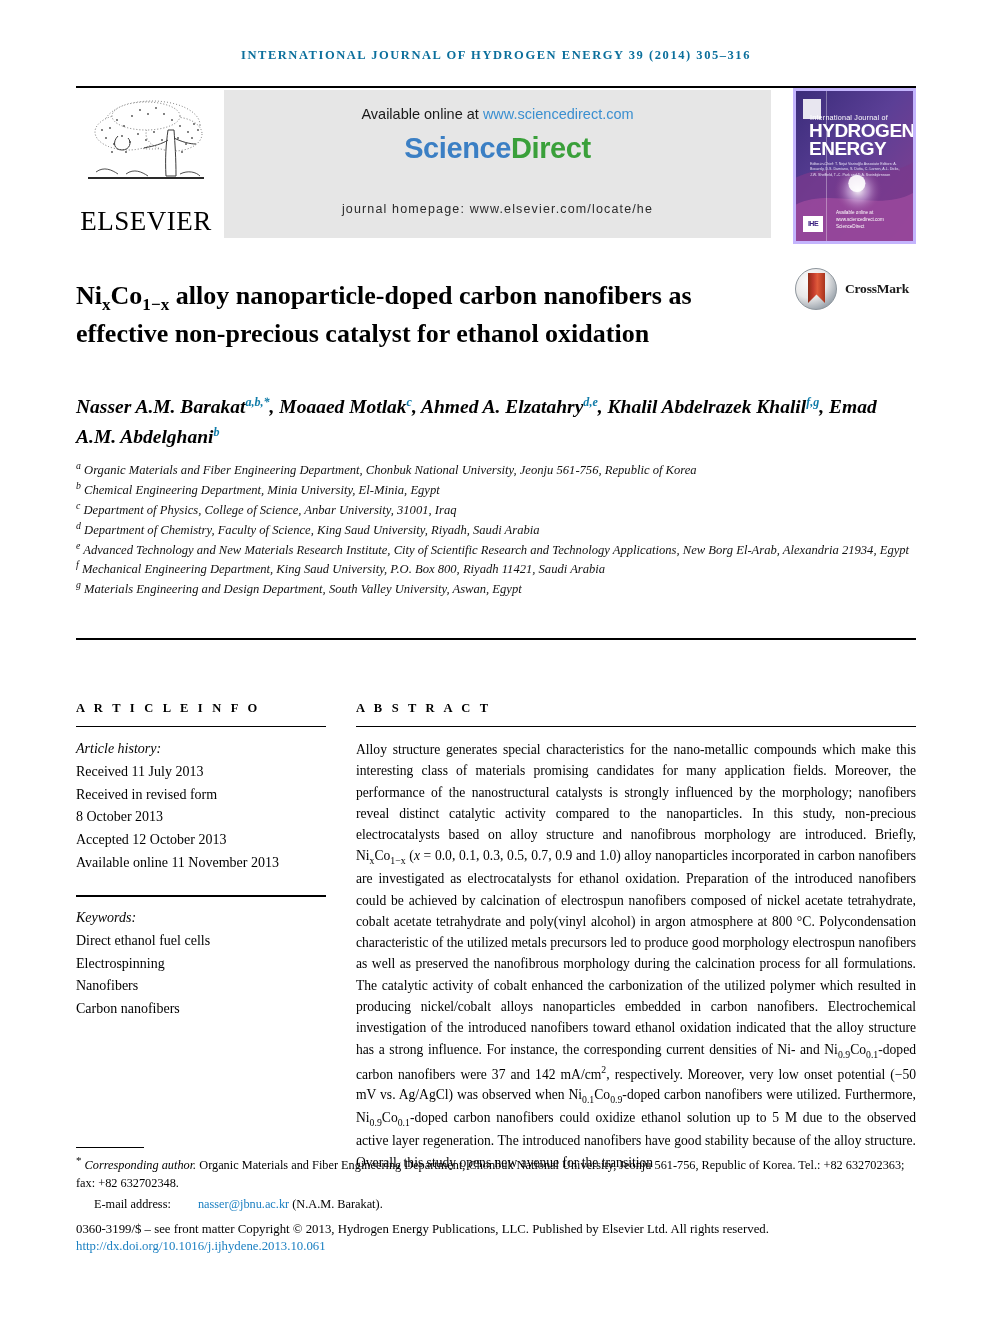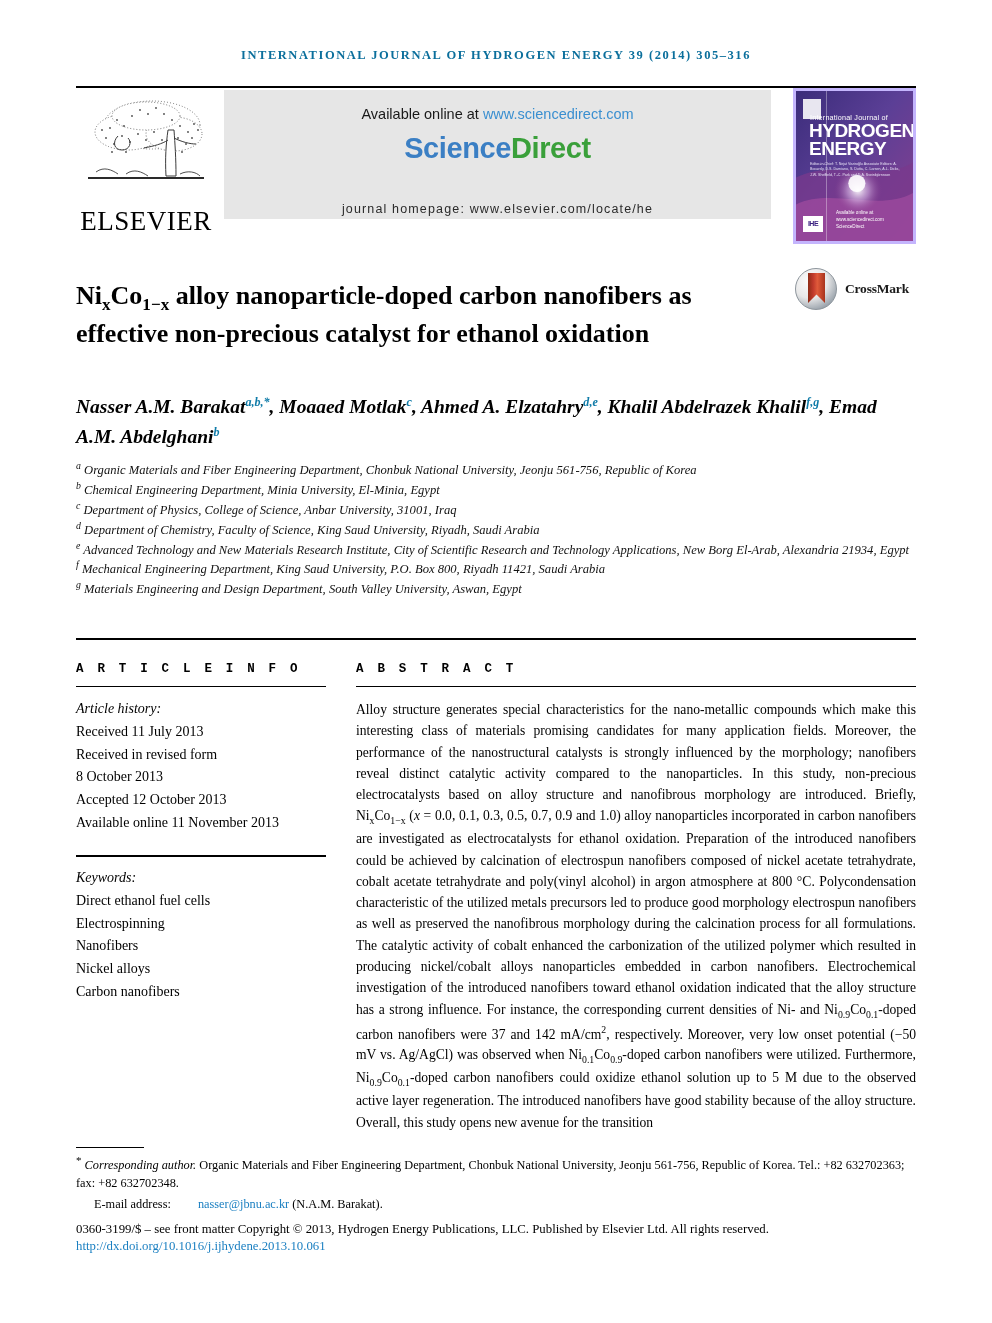--- a/index.html
+++ b/index.html
@@ -70,21 +70,21 @@
     font-family: "Liberation Serif", serif;
     font-size: 27px;
     font-weight: normal;
     letter-spacing: 0.5px;
     color: #000000;
     line-height: 1;
   }
   .sd-panel {
     position: absolute;
     left: 148px; top: 2px;
-    width: 547px; height: 129px;
+    width: 547px; height: 148px;
     background: #e6e6e6;
   }
   .sd-available {
     position: absolute;
     left: 0; top: 16px;
     width: 547px;
     text-align: center;
     font-family: "Liberation Sans", sans-serif;
     font-size: 14.5px;
     color: #1a1a1a;
@@ -280,25 +280,26 @@
     background: #000;
   }
 
   
   .col-info {
     position: absolute;
     left: 76px; top: 662px;
     width: 252px;
   }
   .sec-head {
-    font-family: Liberation Mono, monospace;
+    font-family: Liberation Serif, serif;
     font-size: 12.5px;
     font-weight: bold;
     letter-spacing: 3.2px;
     color: #000;
+    margin-top: 39px;
   }
   .col-info .hr1 {
     margin-top: 10px;
     width: 250px; height: 1px; background: #000;
   }
   .info-body {
     margin-top: 11px;
     font-family: "Liberation Serif", serif;
     font-size: 14px;
     line-height: 1.63;
@@ -527,21 +528,20 @@
           <div>Available online 11 November 2013</div>
         </div>
     </div>
     <div class="hr2"></div>
     <div class="kw-body">
       <div class="lbl">Keywords:</div>
       <div>
           <div>Direct ethanol fuel cells</div>
           <div>Electrospinning</div>
           <div>Nanofibers</div>
-          <div>Nickel alloys</div>
           <div>Carbon nanofibers</div>
         </div>
     </div>
   </div>
 
   <div class="col-abs">
     <div class="sec-head">A B S T R A C T</div>
     <div class="hr1"></div>
     <div class="abs-body">Alloy structure generates special characteristics for the nano-metallic compounds which make this interesting class of materials promising candidates for many application fields. Moreover, the performance of the nanostructural catalysts is strongly influenced by the morphology; nanofibers reveal distinct catalytic activity compared to the nanoparticles. In this study, non-precious electrocatalysts based on alloy structure and nanofibrous morphology are introduced. Briefly, Ni<sub>x</sub>Co<sub>1−x</sub> (<i>x</i> = 0.0, 0.1, 0.3, 0.5, 0.7, 0.9 and 1.0) alloy nanoparticles incorporated in carbon nanofibers are investigated as electrocatalysts for ethanol oxidation. Preparation of the introduced nanofibers could be achieved by calcination of electrospun nanofibers composed of nickel acetate tetrahydrate, cobalt acetate tetrahydrate and poly(vinyl alcohol) in argon atmosphere at 800 °C. Polycondensation characteristic of the utilized metals precursors led to produce good morphology electrospun nanofibers as well as preserved the nanofibrous morphology during the calcination process for all formulations. The catalytic activity of cobalt enhanced the carbonization of the utilized polymer which resulted in producing nickel/cobalt alloys nanoparticles embedded in carbon nanofibers. Electrochemical investigation of the introduced nanofibers toward ethanol oxidation indicated that the alloy structure has a strong influence. For instance, the corresponding current densities of Ni- and Ni<sub>0.9</sub>Co<sub>0.1</sub>-doped carbon nanofibers were 37 and 142 mA/cm<sup>2</sup>, respectively. Moreover, very low onset potential (−50 mV vs. Ag/AgCl) was observed when Ni<sub>0.1</sub>Co<sub>0.9</sub>-doped carbon nanofibers were utilized. Furthermore, Ni<sub>0.9</sub>Co<sub>0.1</sub>-doped carbon nanofibers could oxidize ethanol solution up to 5 M due to the observed active layer regeneration. The introduced nanofibers have good stability because of the alloy structure. Overall, this study opens new avenue for the transition</div>
   </div>

